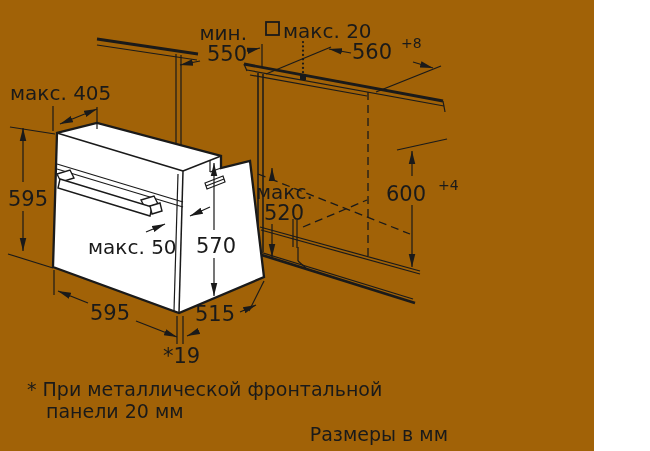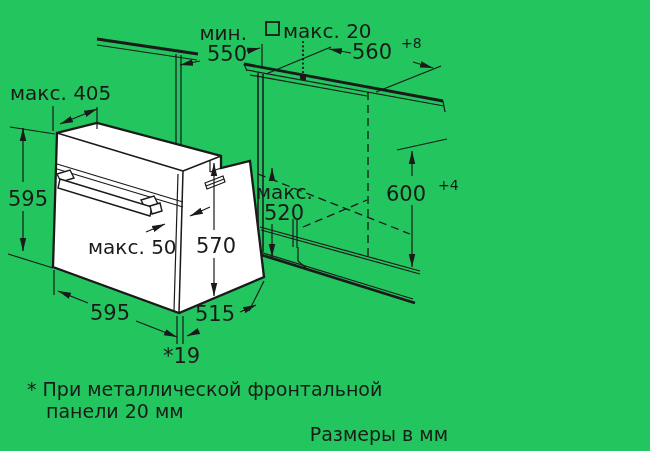--- a/index.html
+++ b/index.html
@@ -1,16 +1,16 @@
 <!DOCTYPE html>
 <html><head>
 <meta charset="utf-8">
 <style>
   html,body{margin:0;padding:0;background:#fff;}
-  .stage{position:relative;width:650px;height:451px;background:#22c55e;overflow:hidden;
+  .stage{position:relative;width:594px;height:451px;background:#a16207;overflow:hidden;
          font-family:"DejaVu Sans","Liberation Sans",sans-serif;}
   svg{display:block}
   svg text{fill:#1a1a1a;font-family:"DejaVu Sans","Liberation Sans",sans-serif;}
   .t-num{font-size:21px;}
   .t-word{font-size:20px;}
   .t-sup{font-size:14px;}
   .t-note{font-size:19px;}
   .ln-thin{stroke:#1a1a1a;stroke-width:1.2;fill:none;}
   .ln-edge{stroke:#1a1a1a;stroke-width:1.5;fill:none;}
   .ln-thick{stroke:#1a1a1a;stroke-width:2.8;fill:none;}

